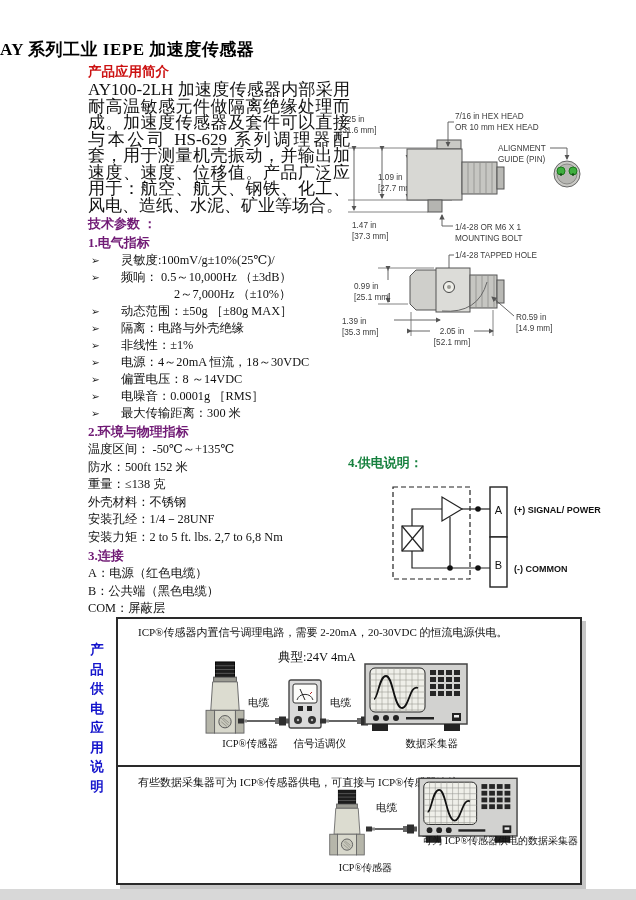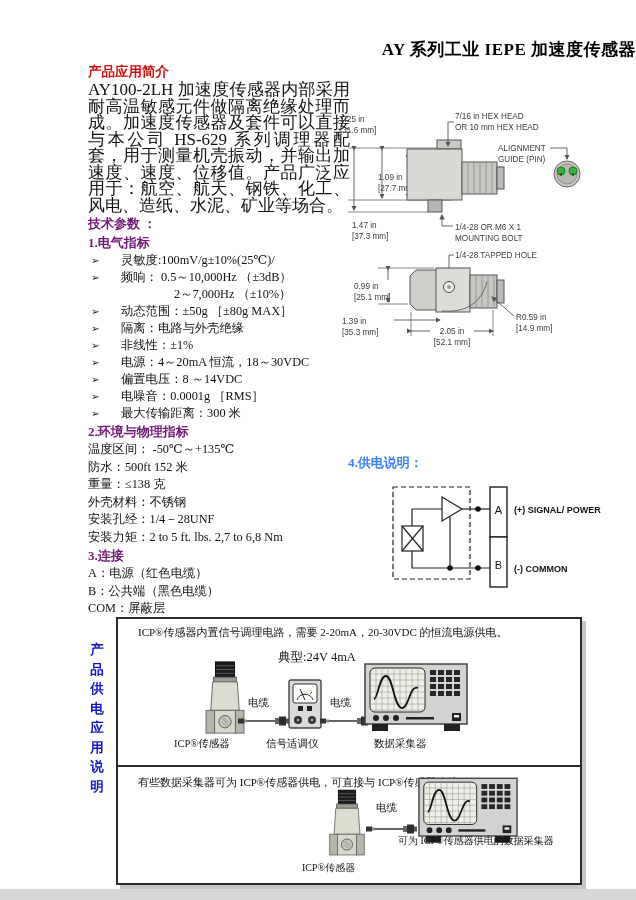--- a/index.html
+++ b/index.html
@@ -1,45 +1,45 @@
 <!DOCTYPE html>
 <html><head>
 <meta charset="utf-8">
 <style>
   html,body{margin:0;padding:0;background:#fff;}
   .page{position:relative;width:636px;height:900px;background:#ffffff;overflow:hidden;
         font-family:"Liberation Serif","DejaVu Serif",serif;color:#111;}
   .abs{position:absolute;}
-  .title{position:absolute;left:0;top:38px;width:636px;text-align:right;
+  .title{position:absolute;left:0;top:38px;width:636px;text-align:left;
          font-size:17px;font-weight:bold;letter-spacing:.5px;color:#000;}
   
   .col{position:absolute;left:88px;top:62px;width:262px;}
   .h-red{color:#cc1111;font-weight:bold;font-size:13.5px;line-height:20px;}
   .h-blue{color:#701a75;font-weight:bold;font-size:13px;line-height:19px;}
   .intro-body{font-size:17px;line-height:16.5px;text-align:justify;}
   .spec-row{font-size:12.3px;line-height:17px;white-space:nowrap;}
   .spec-row .bullet{display:inline-block;width:30px;padding-left:3px;font-size:10.5px;color:#222;}
   .spec-row.cont{padding-left:86px;}
   .plain-row{font-size:12.3px;line-height:17.5px;white-space:nowrap;}
   
   .outline-svg{position:absolute;left:330px;top:98px;}
   .outline-svg text{font-family:"Liberation Sans","DejaVu Sans",sans-serif;font-size:8.2px;fill:#3c3c3c;}
-  .power-heading{position:absolute;left:348px;top:454px;color:#3b82f6;font-weight:bold;font-size:13px;}
+  .power-heading{position:absolute;left:348px;top:454px;color:#15803d;font-weight:bold;font-size:13px;}
   .circuit-svg{position:absolute;left:375px;top:477px;}
   .circuit-svg text{font-family:"Liberation Sans","DejaVu Sans",sans-serif;}
   
   .v-sidebar{position:absolute;left:86px;top:640px;width:22px;text-align:center;
              color:#1414cc;font-weight:bold;font-size:13.5px;line-height:19.5px;}
   .app-box{position:absolute;left:116px;top:617px;width:462px;height:264px;
            border:2px solid #2a2a2a;background:#fff;box-shadow:4px 4px 0 0 #c6c6c6;}
   .panel{position:relative;}
   .panel1{height:146px;border-bottom:2px solid #2a2a2a;}
   .panel2{height:114px;}
   .cap{position:absolute;font-size:11px;line-height:14px;color:#111;}
-  .small-label{position:absolute;font-size:10.5px;text-align:left;color:#111;white-space:nowrap;}
+  .small-label{position:absolute;font-size:10.5px;text-align:right;color:#111;white-space:nowrap;}
   .footer-bar{position:absolute;left:0;top:889px;width:636px;height:11px;background:#d8d8d8;}
 </style>
 </head>
 <body>
 
 <svg width="0" height="0" style="position:absolute" aria-hidden="true">
   <defs>
     <marker id="arr" markerWidth="7" markerHeight="7" refX="5" refY="3" orient="auto">
       <path d="M0 0 L6 3 L0 6 Z" fill="#555"></path>
     </marker>

